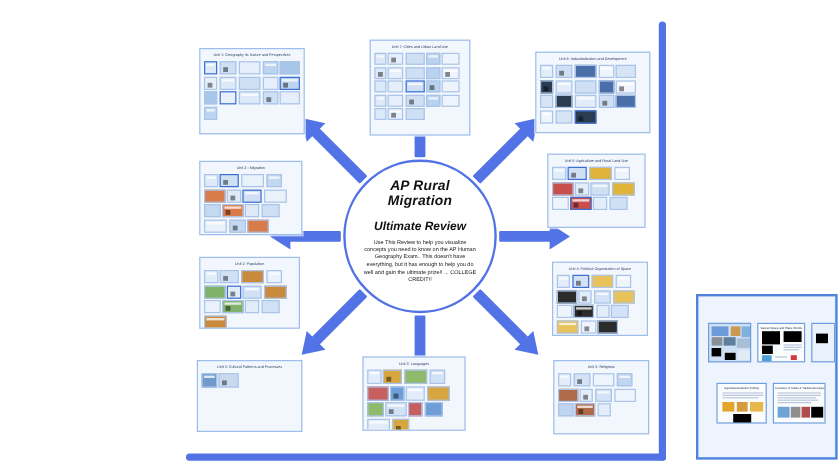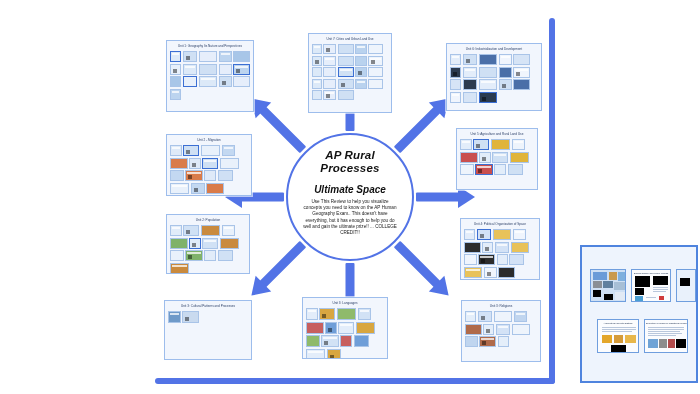--- a/index.html
+++ b/index.html
@@ -102,22 +102,22 @@
         <span class="head" style="left:36px"></span>
       </div>
       <div class="arrow" style="left: 396.669px; top: 243.669px; width: 72px; height: 22px; transform: translateY(-50%) rotate(45deg); transform-origin: 0% 50%;">
         <span class="shaft" style="width:57px"></span>
         <span class="head" style="left:56px"></span>
       </div>
     </div>
 
   <div class="hub">
     <div class="hub-title">AP Rural</div>
-    <div class="hub-title">Processes</div>
-    <div class="hub-sub">Ultimate Space</div>
+    <div class="hub-title">Migration</div>
+    <div class="hub-sub">Ultimate Review</div>
     <div class="hub-body">Use This Review to help you visualize concepts you need to know on the AP Human Geography Exam.. This doesn't have everything, but it has enough to help you do well and gain the ultimate prize!! ... COLLEGE CREDIT!!</div>
   </div>
 
   <div id="card-layer">
       <div class="card" style="left: 166px; top: 40px; width: 88px; height: 72px;">
         <div class="card-title">Unit 1: Geography Its Nature and Perspectives</div>
         <div class="thumbs">
           <div class="th sel" style="width: 11.2px; height: 11px; background: rgb(220, 233, 248);">
             <i style="left: 1px; top: 1px; right: 1px; height: 2px; background: rgba(255, 255, 255, 0.75);"></i>
           </div>

